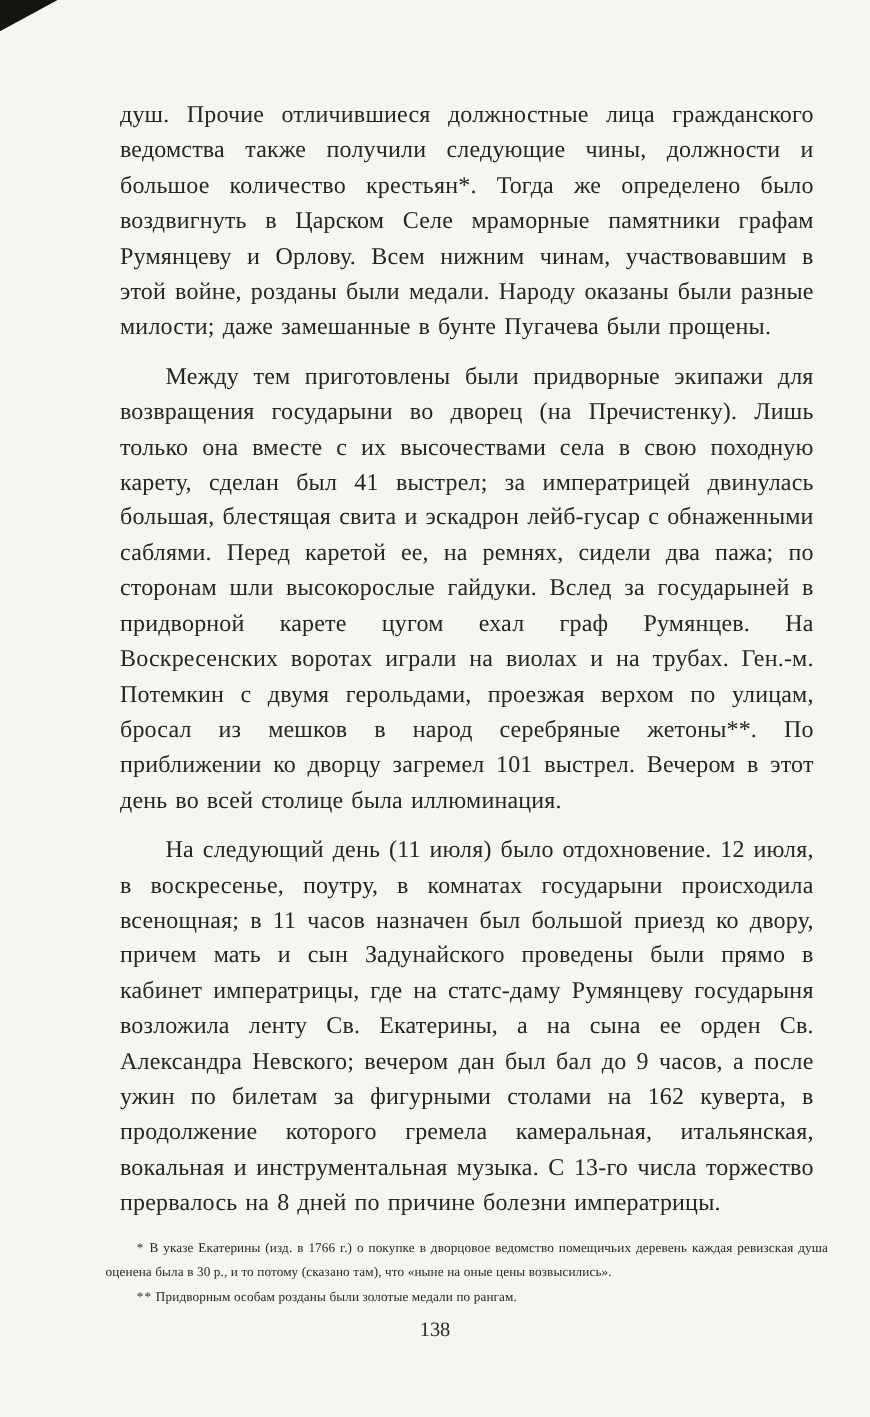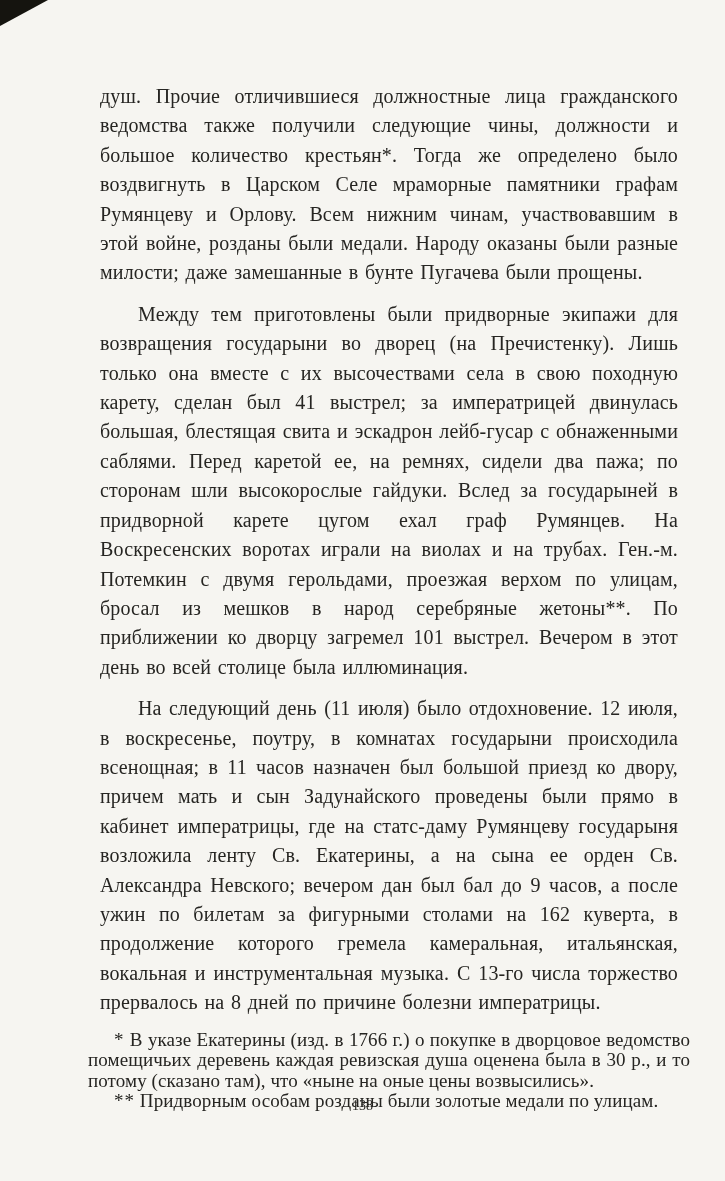--- a/index.html
+++ b/index.html
@@ -36,51 +36,51 @@
     line-height: 29.4px;
     text-align: justify;
     text-indent: 38px;
     letter-spacing: 0.15px;
     word-spacing: 1.5px;
   }
   p.body-par.no-indent {
     text-indent: 0;
   }
   .footnotes {
-    font-size: 19px;
+    font-size: 11px;
     line-height: 20.5px;
   }
   .footnote {
     margin: 0;
     text-align: justify;
     text-indent: 26px;
     letter-spacing: 0.1px;
   }
   .fn-marker {
     letter-spacing: 1px;
   }
   .page-number {
     position: absolute;
     left: 0;
     top: 1098px;
     width: 725px;
     text-align: center;
-    font-size: 14px;
+    font-size: 17px;
     color: #2b2a27;
   }
 </style>
 </head>
 <body>
 
 <div class="scan-corner"></div>
 
 <div class="text-block">
   <p class="body-par no-indent">душ. Прочие отличившиеся должностные лица гражданского ведомства также получили следующие чины, должности и большое количество крестьян*. Тогда же определено было воздвигнуть в Царском Селе мраморные памятники графам Румянцеву и Орлову. Всем нижним чинам, участвовавшим в этой войне, розданы были медали. Народу оказаны были разные милости; даже замешанные в бунте Пугачева были прощены.</p>
   <p class="body-par">Между тем приготовлены были придворные экипажи для возвращения государыни во дворец (на Пречистенку). Лишь только она вместе с их высочествами села в свою походную карету, сделан был 41 выстрел; за императрицей двинулась большая, блестящая свита и эскадрон лейб-гусар с обнаженными саблями. Перед каретой ее, на ремнях, сидели два пажа; по сторонам шли высокорослые гайдуки. Вслед за государыней в придворной карете цугом ехал граф Румянцев. На Воскресенских воротах играли на виолах и на трубах. Ген.-м. Потемкин с двумя герольдами, проезжая верхом по улицам, бросал из мешков в народ серебряные жетоны**. По приближении ко дворцу загремел 101 выстрел. Вечером в этот день во всей столице была иллюминация.</p>
   <p class="body-par">На следующий день (11 июля) было отдохновение. 12 июля, в воскресенье, поутру, в комнатах государыни происходила всенощная; в 11 часов назначен был большой приезд ко двору, причем мать и сын Задунайского проведены были прямо в кабинет императрицы, где на статс-даму Румянцеву государыня возложила ленту Св. Екатерины, а на сына ее орден Св. Александра Невского; вечером дан был бал до 9 часов, а после ужин по билетам за фигурными столами на 162 куверта, в продолжение которого гремела камеральная, итальянская, вокальная и инструментальная музыка. С 13-го числа торжество прервалось на 8 дней по причине болезни императрицы.</p>
 
   <div class="footnotes">
     <p class="footnote"><span class="fn-marker">*</span> <span>В указе Екатерины (изд. в 1766 г.) о покупке в дворцовое ведомство помещичьих деревень каждая ревизская душа оценена была в 30 р., и то потому (сказано там), что «ныне на оные цены возвысились».</span></p>
-    <p class="footnote"><span class="fn-marker">**</span> <span>Придворным особам розданы были золотые медали по улицам.</span></p>
+    <p class="footnote"><span class="fn-marker">**</span> <span>Придворным особам розданы были золотые медали по рангам.</span></p>
   </div>
 </div>
 
 <div class="page-number">138</div>
 
 </body></html>

